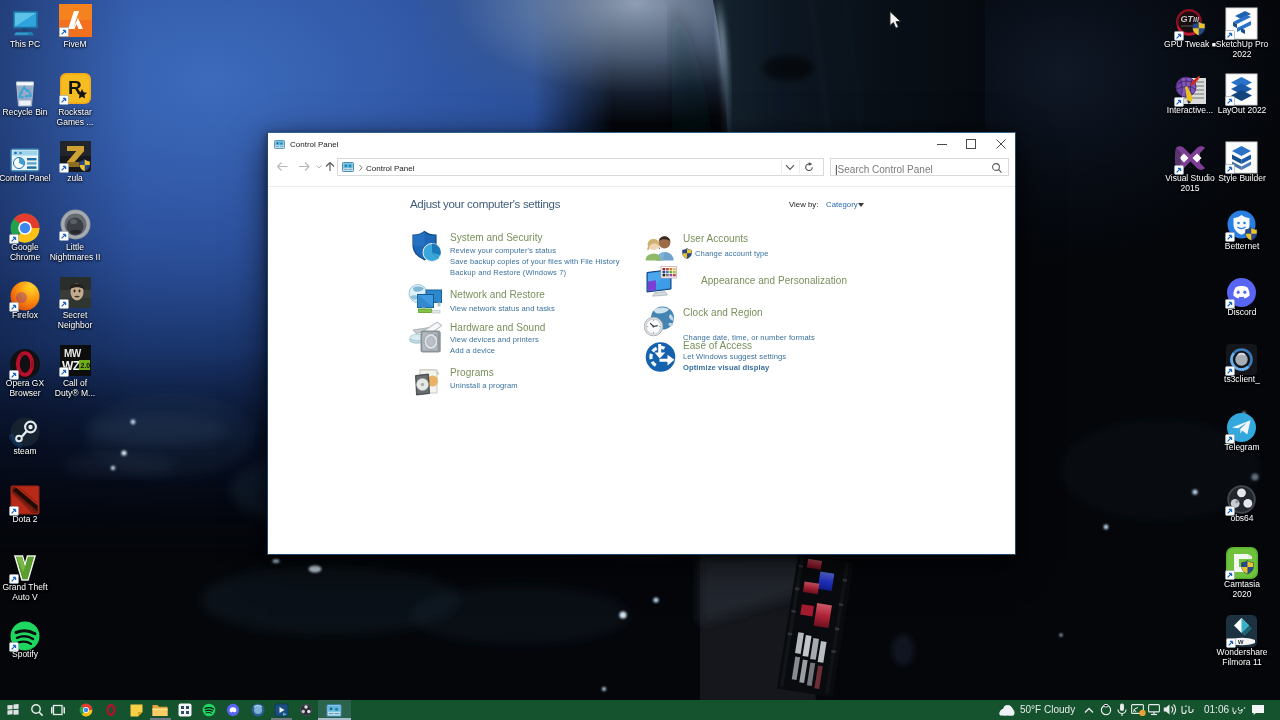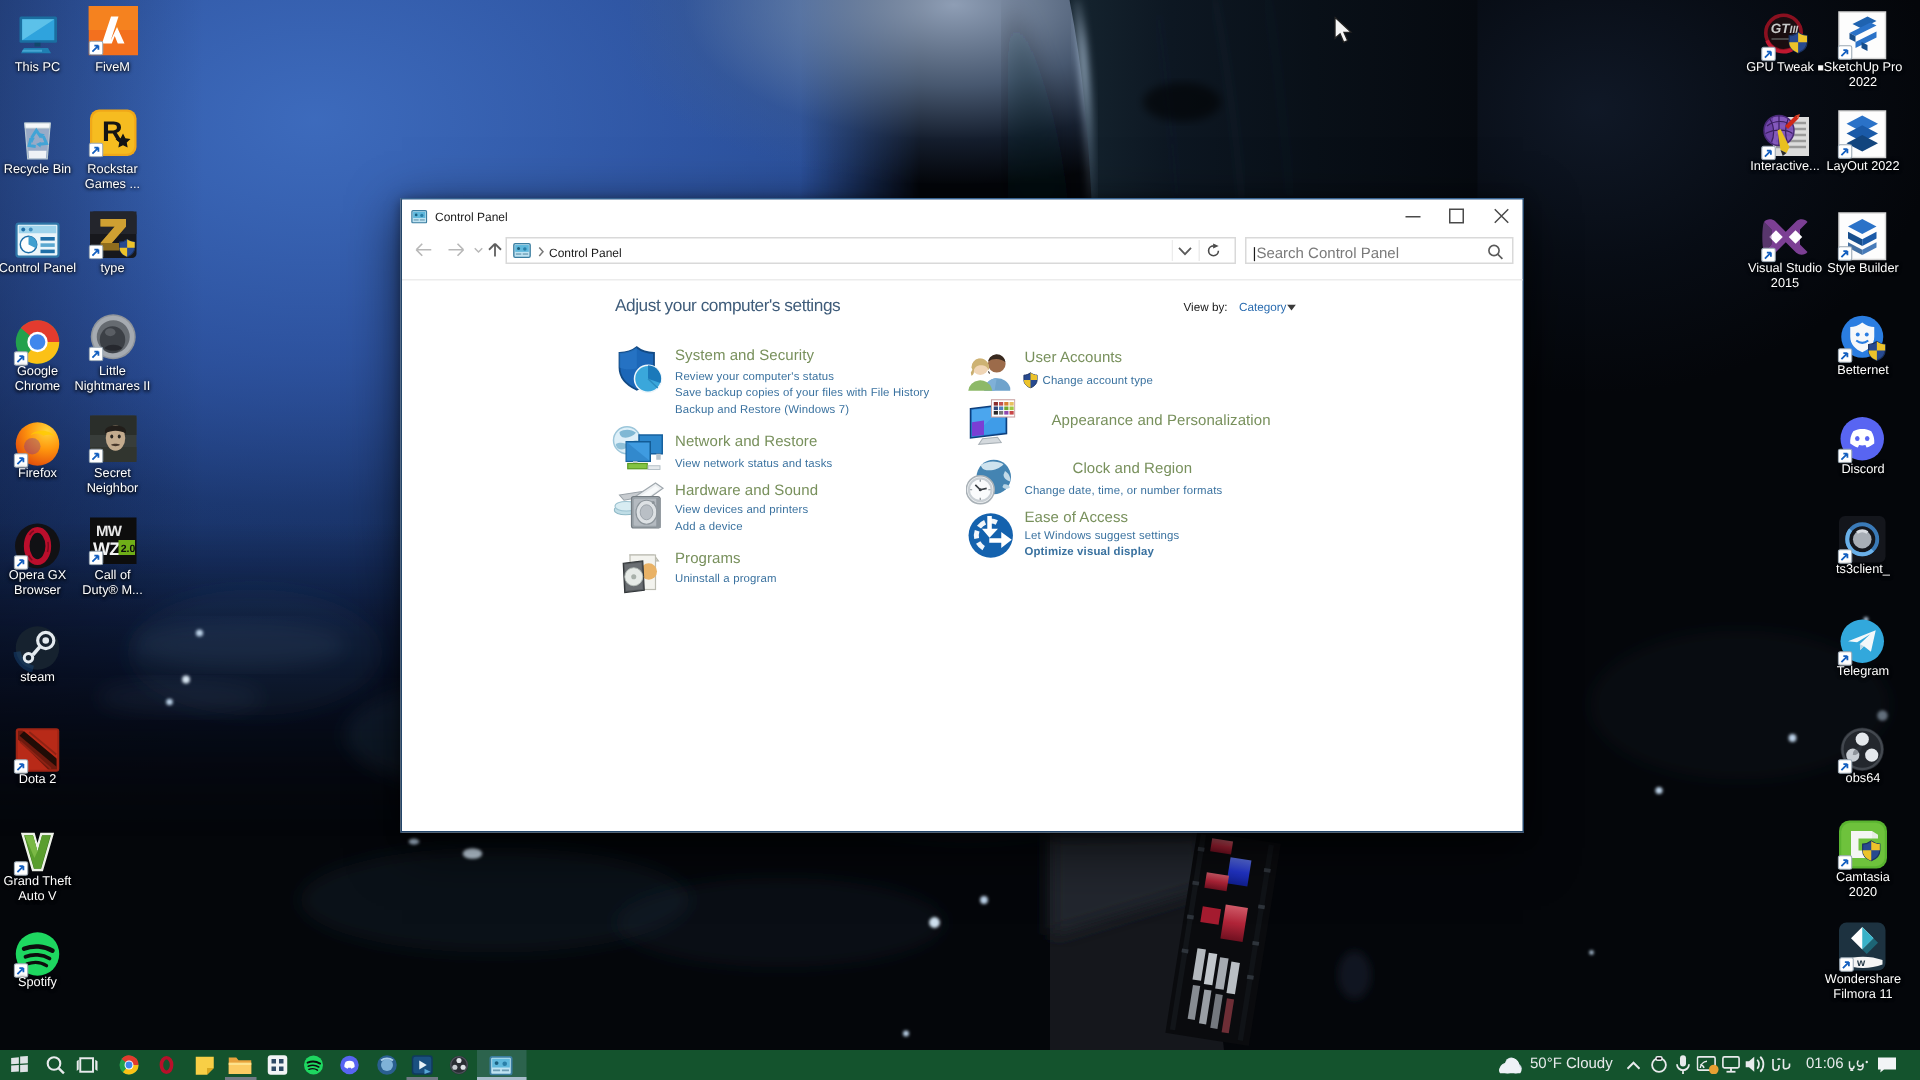--- a/index.html
+++ b/index.html
@@ -239,21 +239,21 @@
 <div class="lbl" style="left:-12px;top:173px;width:74px">Control Panel</div>
 
 <div class="dicon" style="left:59px;top:140px"><svg width="33" height="33" viewBox="0 0 33 33">
   <rect x="1" y="1" width="31" height="31" rx="3" fill="#17181d"></rect>
   <rect x="1" y="1" width="31" height="15" fill="#23252c"></rect>
   <path d="M8,6 L25,6 L25,11 L15.5,22 L25,22 L25,27 L8,27 L8,22 L17.5,11 L8,11 Z" fill="#8f6d1e"></path>
   <path d="M8,6 L25,6 L25,11 L15.5,22 L8,22 L17.5,11 L8,11 Z" fill="#cfa032"></path>
   <use href="#uac" transform="translate(20,19) scale(1.15)"></use>
   <use href="#badge" x="0" y="23"></use>
 </svg></div>
-<div class="lbl" style="left:43px;top:173px;width:64px">type</div>
+<div class="lbl" style="left:43px;top:173px;width:64px">zula</div>
 
 <div class="dicon" style="left:9px;top:212px"><svg width="32" height="32" viewBox="0 0 32 32">
   <circle cx="16" cy="16" r="14.5" fill="#23a14d"></circle>
   <path d="M16,16 L4.9,6.7 A14.5,14.5 0 0 1 30.5,16 Z" fill="#e33b2e"></path>
   <path d="M16,16 L30.5,16 A14.5,14.5 0 0 1 6.7,27.1 Z" fill="#fbc116"></path>
   <circle cx="16" cy="16" r="6.8" fill="#fff"></circle>
   <circle cx="16" cy="16" r="5.2" fill="#4087ed"></circle>
   <use href="#badge" x="0" y="22"></use>
 </svg></div>
 <div class="lbl" style="left:-7px;top:242px;width:64px">Google<br>Chrome</div>
@@ -677,22 +677,22 @@
     <circle cx="9.5" cy="20.5" r="7.6" fill="#fafbfc" stroke="#c9cfd4" stroke-width="1.4"></circle>
     <g stroke="#8a9298" stroke-width=".8">
       <line x1="9.5" y1="13.6" x2="9.5" y2="15.1"></line>
         <line x1="9.5" y1="25.9" x2="9.5" y2="27.4"></line>
       <line x1="2.6" y1="20.5" x2="4.1" y2="20.5"></line>
         <line x1="14.9" y1="20.5" x2="16.4" y2="20.5"></line>
     </g>
     <path d="M9.5,20.5 L6.2,17.2 M9.5,20.5 L13.8,19.6" stroke="#3a3f44" stroke-width="1.1" fill="none"></path>
     <circle cx="9.5" cy="20.5" r="1" fill="#3a3f44"></circle>
   </svg>
-  <div class="wtxt ttl" style="left:415px;top:173.5px;margin-left:32px;">Clock and Region</div>
-  <div class="wtxt sub" style="left:415px;top:189px;text-align:right;">Change date, time, or number formats</div>
+  <div class="wtxt ttl" style="left:415px;top:173.5px;">Clock and Region</div>
+  <div class="wtxt sub" style="left:415px;top:200px;text-align:right;">Change date, time, or number formats</div>
 
   <svg class="abs" style="left:377px;top:208px" width="32" height="32" viewBox="0 0 32 32">
     <circle cx="15.5" cy="16" r="14.8" fill="#1462ae"></circle>
     <path d="M15.5,16 m-9.6,0 a9.6,9.6 0 1 0 19.2,0" fill="none" transform="rotate(115 15.5 16)" stroke="#f2f6fa" stroke-width="3.3" stroke-dasharray="5.2 2.8"></path>
     <circle cx="15.5" cy="16" r="6.2" fill="#1462ae"></circle>
     <path d="M16.2,3 L16.2,11.5 L20.3,11.5 L14.7,17.5 L9.6,11.5 L13.2,11.5 L13.2,3 Z" fill="#fff"></path>
     <path d="M14.5,17.8 L22.5,17.8 L22.5,13.7 L29.5,18.8 L22.5,24.4 L22.5,20.8 L14.5,20.8 Z" fill="#fff"></path>
   </svg>
   <svg class="abs" style="left:377px;top:208px" width="32" height="32" viewBox="0 0 32 32">
   </svg>

